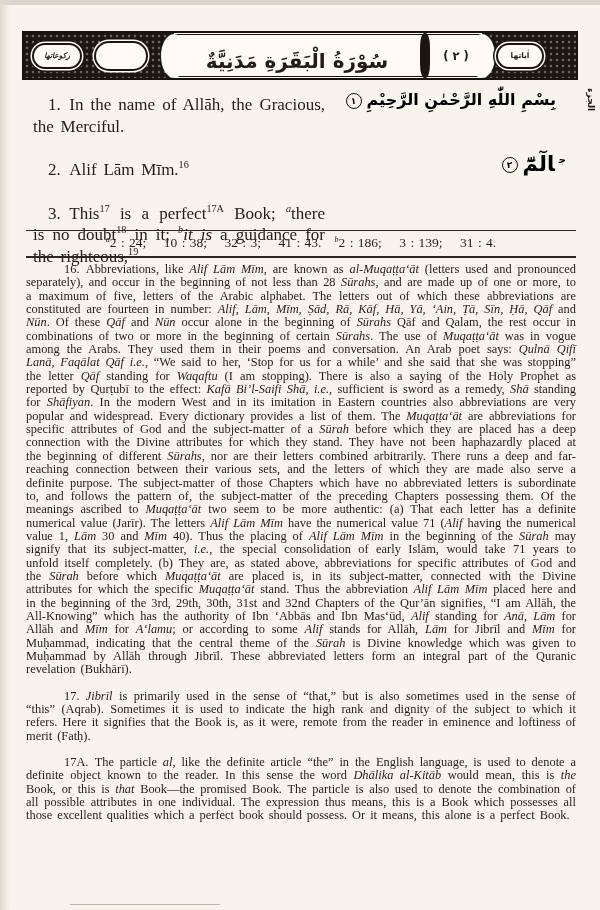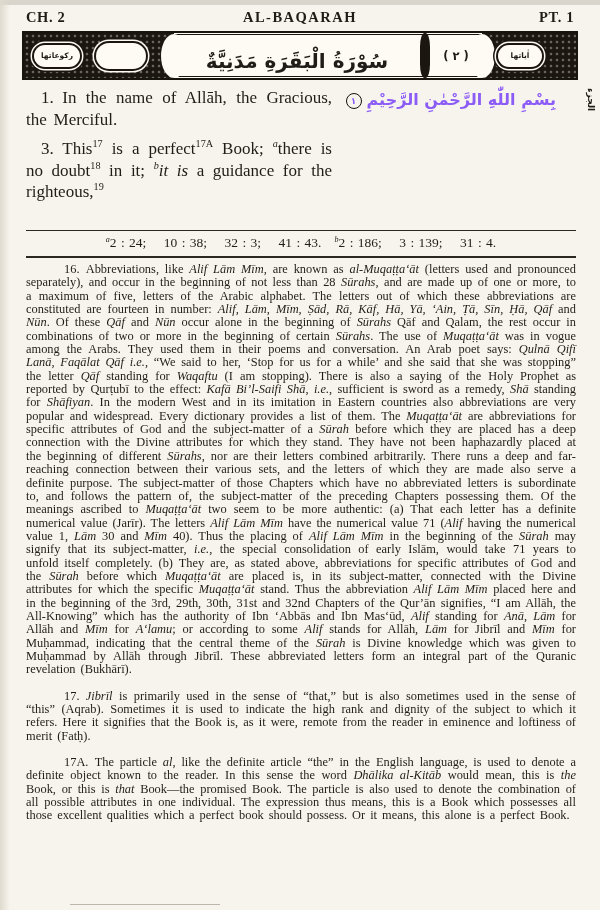--- a/index.html
+++ b/index.html
@@ -27,38 +27,38 @@
   .orn-left{width:150px;}
   .orn-left::after{content:"";position:absolute;right:-13px;top:50%;transform:translateY(-50%);
        width:26px;height:44px;background:#fdfbf4;border-radius:50%;}
   .orn-right{width:94px;}
   .orn-right::before{content:"";position:absolute;left:-13px;top:50%;transform:translateY(-50%);
        width:26px;height:44px;background:#fdfbf4;border-radius:50%;}
   .medal{position:absolute;top:50%;transform:translateY(-50%);height:22px;
        background:#fdfbf4;border-radius:12px;display:flex;align-items:center;justify-content:center;
        font-family:"DejaVu Sans",sans-serif;font-size:7.5px;font-weight:bold;direction:rtl;
        padding:0 5px;box-shadow:0 0 0 2px #1b160f,0 0 0 3.5px #fdfbf4,0 0 0 5px #1b160f;}
-  .medal-left{left:10px;min-width:36px;}
+  .medal-left{left:10px;min-width:36px;font-style:italic;}
   .medal-blob{position:absolute;left:72px;top:50%;transform:translateY(-50%);width:50px;height:26px;
        background:#fdfbf4;border-radius:14px;box-shadow:0 0 0 2px #1b160f,0 0 0 3.5px #fdfbf4;}
   .medal-right{right:34px;min-width:34px;margin-left:20px;}
   .banner-center{flex:1;display:flex;align-items:center;justify-content:center;
        font-family:"DejaVu Sans",sans-serif;font-weight:bold;font-size:20px;direction:rtl;
        white-space:nowrap;padding-top:10px;}
   .banner-num{width:52px;display:flex;align-items:center;justify-content:center;
        font-family:"DejaVu Sans",sans-serif;font-size:11.5px;font-weight:bold;direction:rtl;}
   .scallop{width:10px;background:#1b160f;border-radius:45% / 30%;}
 
   
   .verses{position:absolute;top:87px;left:26px;right:24px;}
   .vrow{display:flex;margin-bottom:8px;}
   .v-en{width:306px;font-size:17px;line-height:21.5px;text-align:justify;word-spacing:2.5px;}
-  .v-en p{margin:0;text-indent:15px;}
+  .v-en p{margin:7px;text-indent:15px;}
   .v-ar{flex:1;direction:rtl;text-align:right;font-family:"DejaVu Sans",sans-serif;
-        font-weight:bold;color:#8b5cf6;}
+        font-weight:bold;color:#000000;}
   .vrow1 .v-ar{font-size:16px;padding:3px 20px 0 0;}
   .vrow2 .v-ar{font-size:21px;padding:0 6px 0 0;}
   .vrow3 .v-ar{font-size:16px;padding:14px 0 0 0;letter-spacing:0;}
   .vcirc{display:inline-block;width:14px;height:14px;border:1.2px solid #14110d;border-radius:50%;
         font-size:9px;line-height:14px;text-align:center;vertical-align:middle;margin:0 5px;
         font-weight:bold;}
   .waqf{font-size:10px;vertical-align:super;margin:0 4px;font-weight:bold;}
   .waqf:empty{display:none;}
   sup{font-size:60%;line-height:0;}
   .margin-marker{position:absolute;top:88px;right:4px;writing-mode:vertical-rl;
@@ -76,25 +76,20 @@
   .bottom-artifact{position:absolute;bottom:5px;left:70px;width:150px;height:1px;background:#bcb7ab;}
   em{font-style:italic;}
 </style>
 </head>
 <body>
 
 <div class="page">
   <div class="scan-strip"></div>
   <div class="page-edge-left"></div>
 
-  <div class="header">
-    <span class="hl">CH. 2</span>
-    <span class="hc">AL-BAQARAH</span>
-    <span class="hr">PT. 1</span>
-  </div>
 
   <div class="banner">
     <div class="orn orn-left">
       <span class="medal medal-left">ركوعاتها</span>
       <span class="medal-blob"></span>
     </div>
     <div class="banner-center">سُوْرَةُ الْبَقَرَةِ مَدَنِيَّةٌ</div>
     <div class="scallop"></div>
     <div class="banner-num">( ٢ )</div>
     <div class="orn orn-right">
@@ -108,20 +103,28 @@
 
     <div class="vrow vrow1">
       <div class="v-en">
         <p>1. In the name of Allāh, the Gracious, the Merciful.</p>
       </div>
       <div class="v-ar">
         <span>بِسْمِ اللّٰهِ الرَّحْمٰنِ الرَّحِيْمِ</span><span class="vcirc">١</span>
       </div>
     </div>
 
+    <div class="vrow vrow2">
+      <div class="v-en">
+        <p>2. Alif Lām Mīm.<sup>16</sup></p>
+      </div>
+      <div class="v-ar">
+        <span class="waqf">ج</span><span>الٓمّٓ</span><span class="vcirc">٢</span>
+      </div>
+    </div>
 
     <div class="vrow vrow3">
       <div class="v-en">
         <p>3. This<sup>17</sup> is a perfect<sup>17A</sup> Book; <sup style="font-style: italic;">a</sup>there is no doubt<sup>18</sup> in it; <sup style="font-style: italic;">b</sup><em>it is</em> a guidance for the righteous,<sup>19</sup></p>
       </div>
     </div>
 
   </div>
 
   <div class="refs"><sup style="font-style: italic;">a</sup>2 : 24;    10 : 38;    32 : 3;    41 : 43.   <sup style="font-style: italic;">b</sup>2 : 186;    3 : 139;    31 : 4.</div>

